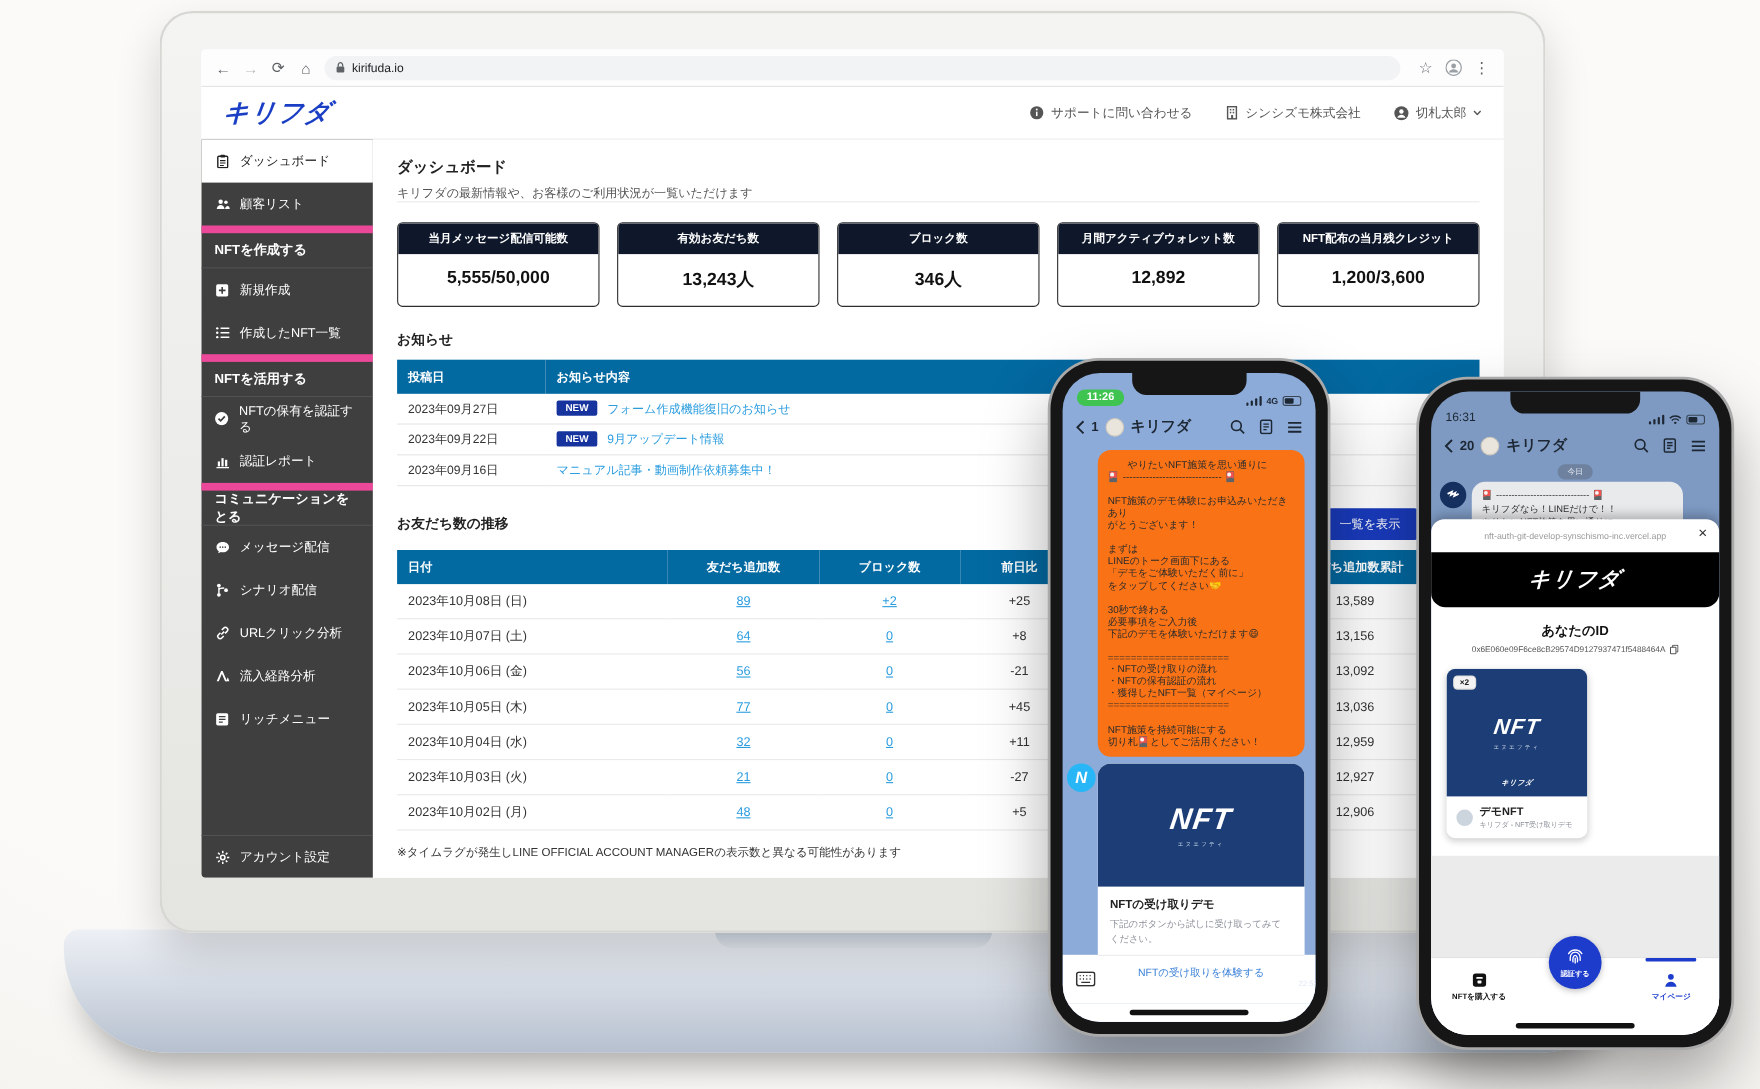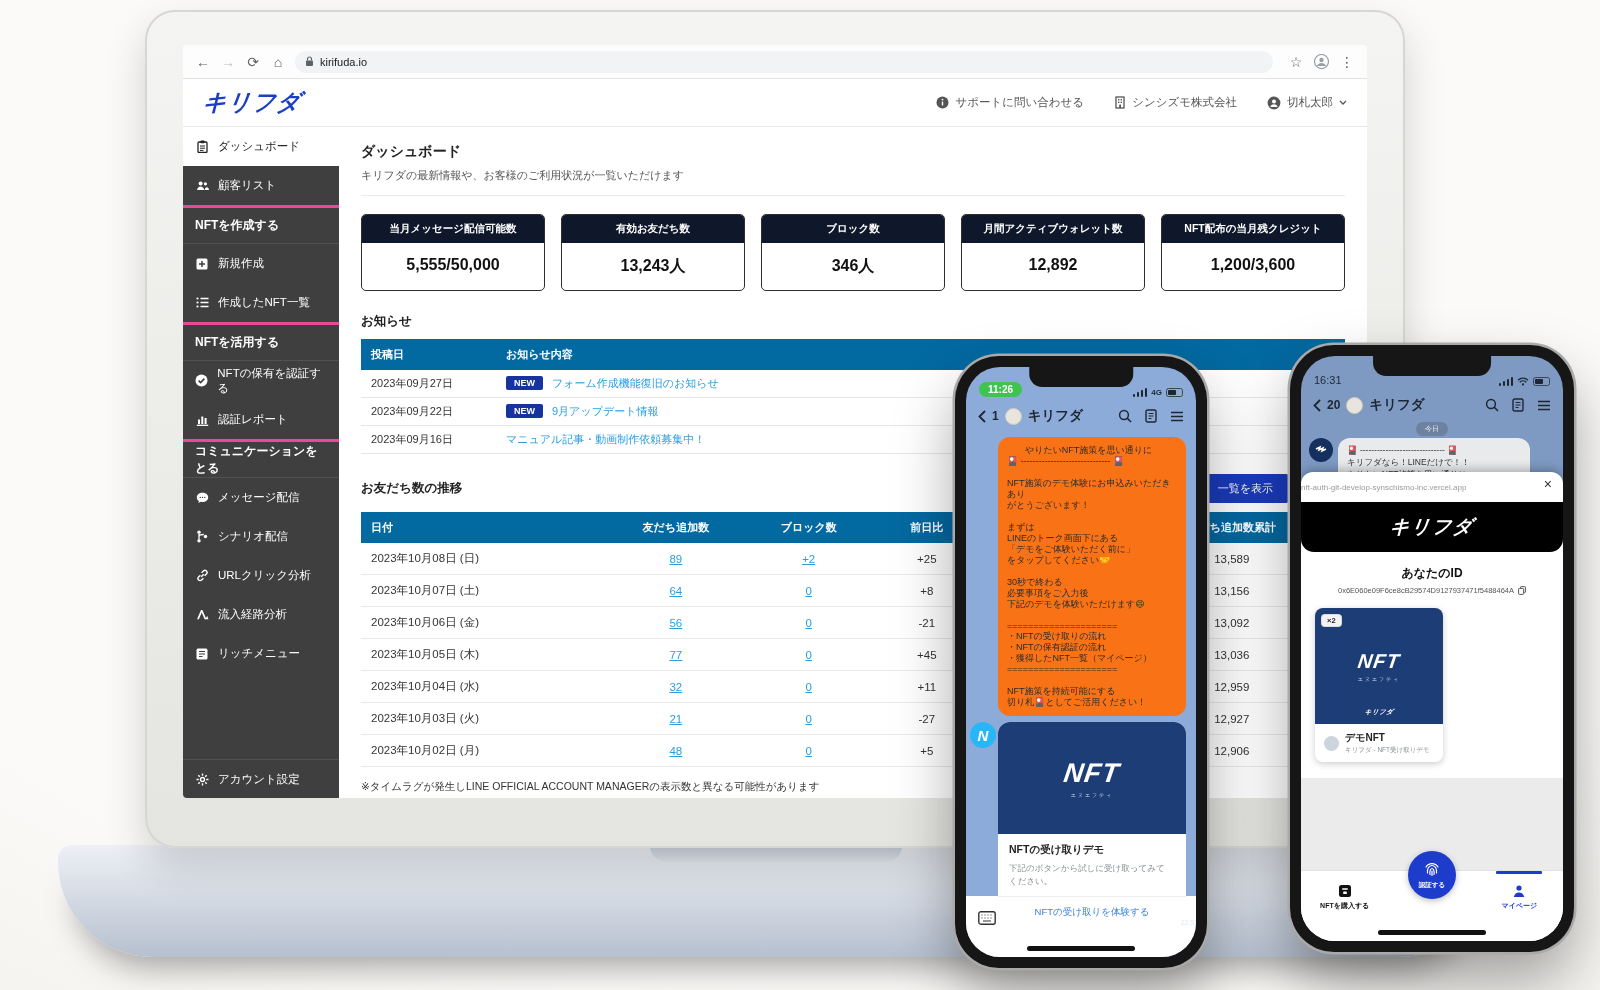--- a/index.html
+++ b/index.html
@@ -25,29 +25,29 @@
 .appbar{height:48px;border-bottom:1px solid #e8e8e8;display:flex;align-items:center;padding:0 20px;flex:none}
 .logo{color:#1b3fc4;font-style:italic;font-weight:900;font-size:23px;letter-spacing:1px;transform:skewX(-8deg)}
 .appbar-right{margin-left:auto;display:flex;gap:30px;align-items:center;font-size:11.5px;color:#444}
 .hitem{display:flex;gap:6px;align-items:center;color:#555}
 
 
 .bodyrow{flex:1;display:flex;min-height:0}
 .sidebar{width:156px;background:#3f3f3f;color:#fff;font-size:11.5px;display:flex;flex-direction:column;flex:none}
 .s-item{display:flex;align-items:center;gap:9px;padding:0 12px;height:39px;cursor:pointer}
 .s-item.active{background:#fff;color:#222}
-.s-head{font-weight:bold;font-size:12px;padding:0 12px;height:39px;display:flex;align-items:center;border-top:3px solid #ec4899;border-bottom:1px solid #525252}
+.s-head{font-weight:bold;font-size:12px;padding:0 12px;height:39px;display:flex;align-items:center;border-top:7px solid #ec4899;border-bottom:1px solid #525252}
 .s-spacer{flex:1}
 .s-foot{border-top:1px solid #525252}
 .sic{width:14px;display:flex;justify-content:center}
 
 
 .main{flex:1;padding:14px 22px;position:relative;overflow:hidden;background:#fff}
 .pg-title{font-size:14px;font-weight:bold;color:#222;margin:2px 0 7px}
-.pg-sub{font-size:11px;color:#555;padding-bottom:12px;border-bottom:1px solid #eaeaea;margin-bottom:18px}
+.pg-sub{font-size:11px;color:#555;border-bottom:1px solid #eaeaea;margin-bottom:18px}
 .stats{display:flex;gap:16px;margin-bottom:22px}
 .stat{flex:1;border:1px solid #2f2f2f;border-radius:5px;overflow:hidden;background:#fff}
 .stat-h{background:#0f172a;color:#fff;font-size:10.5px;font-weight:bold;text-align:center;padding:7px 18px}
 .stat-v{font-size:16px;font-weight:bold;text-align:center;padding:13px 0;color:#111}
 .sec-h{font-size:12.5px;font-weight:bold;color:#222}
 .sec-row{display:flex;justify-content:space-between;align-items:center;margin:0 0 9px;padding-right:56px}
 table{width:100%;border-collapse:collapse}
 th{background:#0369a1;color:#fff;font-size:11px;padding:8px 10px;font-weight:bold;text-align:left}
 .ann{margin-bottom:20px}
 .ann td{font-size:11px;padding:6px 10px;border-bottom:1px solid #e6e6e6;color:#333;vertical-align:middle}
@@ -55,21 +55,21 @@
 .alink{color:#2b9ddf;text-decoration:none}
 .btn{background:#1a3bbd;color:#fff;font-size:11px;padding:7px 16px;border-radius:3px;border:none;cursor:pointer}
 .ftbl th,.ftbl td{text-align:center}
 .ftbl th:first-child,.ftbl td:first-child{text-align:left}
 .ftbl td{font-size:11.5px;color:#333;padding:8px 10px;border-bottom:1px solid #e9e9e9}
 .flink{color:#2b9ddf;text-decoration:underline}
 .fnote{font-size:10.5px;color:#333;margin-top:13px}
 
 
 .phone{position:absolute;background:#161616;border-radius:44px;box-shadow:0 0 0 2.5px #a9a9a9,0 30px 60px rgba(0,0,0,.35);padding:11px;z-index:10}
-.p1{left:955px;top:356px;width:252px;height:612px}
+.p1{left:955px;top:328px;width:252px;height:612px}
 .p2{left:1290px;top:345px;width:284px;height:607px;z-index:11}
 .pscreen{position:relative;width:100%;height:100%;border-radius:34px;overflow:hidden;display:flex;flex-direction:column}
 .p1 .pscreen{background:#8cabd9}
 .p2 .pscreen{background:#7e9ac3}
 .pnotch{position:absolute;top:0;left:50%;transform:translateX(-50%);width:45%;height:20px;background:#161616;border-radius:0 0 13px 13px;z-index:6}
 .pstatus{height:32px;display:flex;align-items:flex-end;justify-content:space-between;padding:0 13px 2px;flex:none}
 .time-pill{background:#3fc452;color:#fff;font-size:10px;font-weight:bold;padding:2px 9px;border-radius:10px}
 .ptime{font-size:11px;font-weight:normal;color:#1d2733}
 .sticons{display:flex;align-items:center;gap:4px}
 .bars{display:flex;align-items:flex-end;gap:1.5px}
@@ -106,21 +106,21 @@
 .p2 .homebar{background:#fff}
 .homebar i{width:108px;height:4.5px;background:#111;border-radius:3px}
 
 
 .preview{height:50px;position:relative;flex:none}
 .daypill{position:absolute;top:0;left:50%;transform:translateX(-50%);background:rgba(96,110,130,.55);color:#e9eef5;font-size:7px;padding:2px 9px;border-radius:8px}
 .p2row{display:flex;position:absolute;top:16px;left:8px}
 .p2avatar{width:24px;height:24px;border-radius:50%;background:#15305f;display:flex;align-items:center;justify-content:center;flex:none}
 .p2bubble{margin-left:5px;width:192px;background:#e9eaec;border-radius:12px;padding:7px 9px;font-size:8.5px;line-height:1.4;color:#333;white-space:pre-line}
 .sheet{position:absolute;left:0;right:0;top:116px;bottom:0;background:#fff;border-radius:12px 12px 0 0;display:flex;flex-direction:column;box-shadow:0 -3px 10px rgba(0,0,0,.25);z-index:4}
-.sheet-url{height:30px;display:flex;align-items:center;justify-content:flex-start;position:relative;font-size:8px;color:#9a9a9a;flex:none}
+.sheet-url{height:30px;display:flex;align-items:center;justify-content:center;position:relative;font-size:8px;color:#9a9a9a;flex:none}
 .sheet-close{position:absolute;right:11px;top:5px;font-size:14px;color:#333;line-height:1}
 .sheet-logo{height:50px;background:#000;border-radius:0 0 13px 13px;display:flex;align-items:center;justify-content:center;flex:none}
 .klogo-w{color:#fff;font-style:italic;font-weight:900;font-size:19px;letter-spacing:1.5px;transform:skewX(-8deg)}
 .idh{font-size:12px;font-weight:bold;text-align:center;margin-top:13px;color:#111}
 .wallet{font-size:7.5px;color:#555;text-align:center;margin-top:4px;display:flex;justify-content:center;gap:4px;align-items:center}
 .card2{margin:13px 0 0 14px;width:128px;border-radius:8px;box-shadow:0 2px 7px rgba(0,0,0,.2);overflow:hidden;background:#fff}
 .card2-hero{height:116px;background:#1c3d75;position:relative;display:flex;flex-direction:column;align-items:center;justify-content:center}
 .card2 .nftlogo{font-size:20px}
 .x2{position:absolute;top:7px;left:7px;background:#f3f3f3;color:#222;font-size:7.5px;font-weight:bold;padding:1px 5px;border-radius:3px;box-shadow:0 0 0 1px #ddd}
 .brand-sm{position:absolute;bottom:7px;left:50%;transform:translateX(-50%) skewX(-8deg);color:#fff;font-style:italic;font-weight:900;font-size:6.5px;letter-spacing:.5px}

